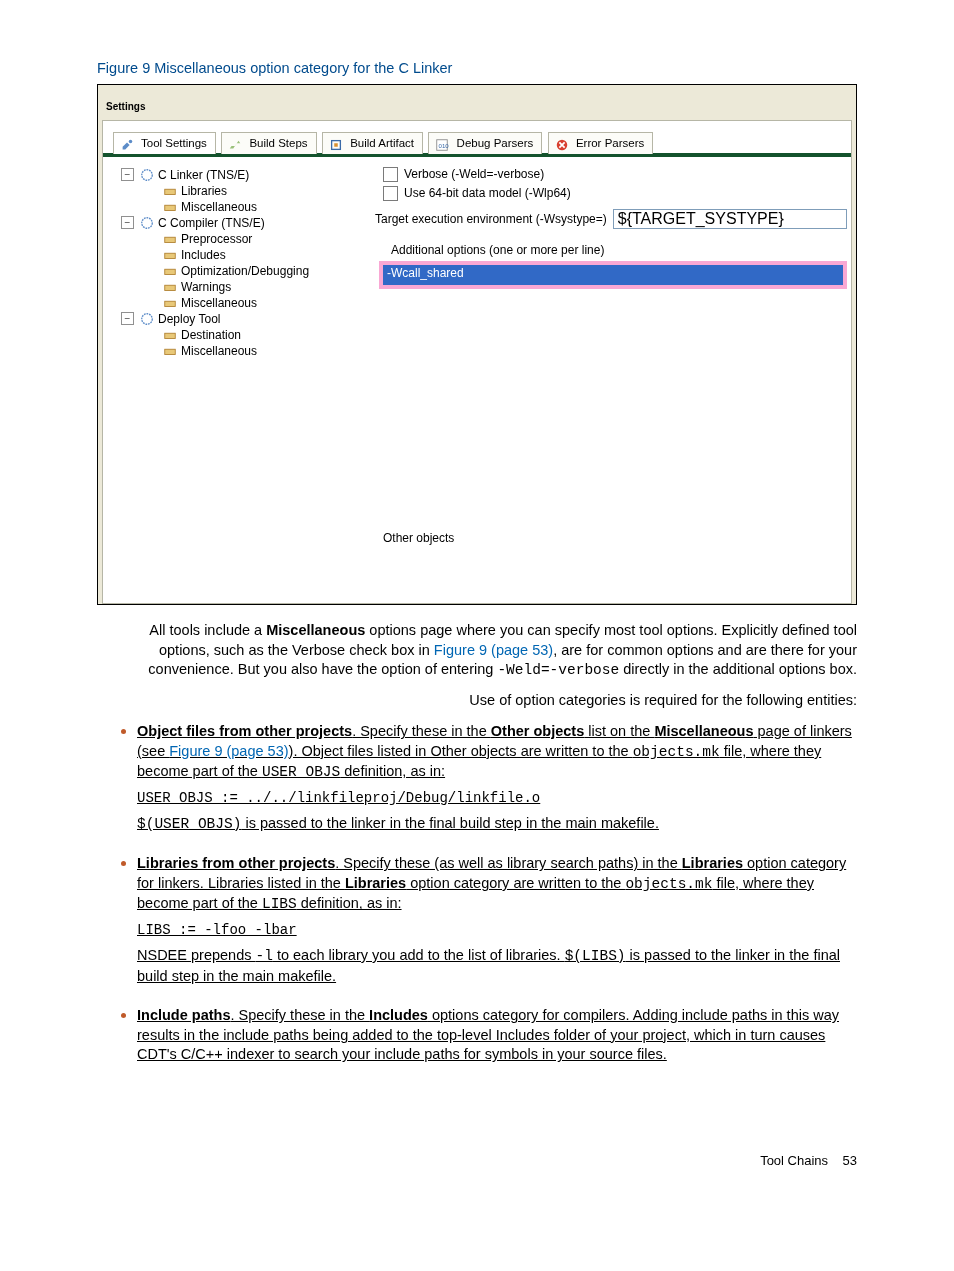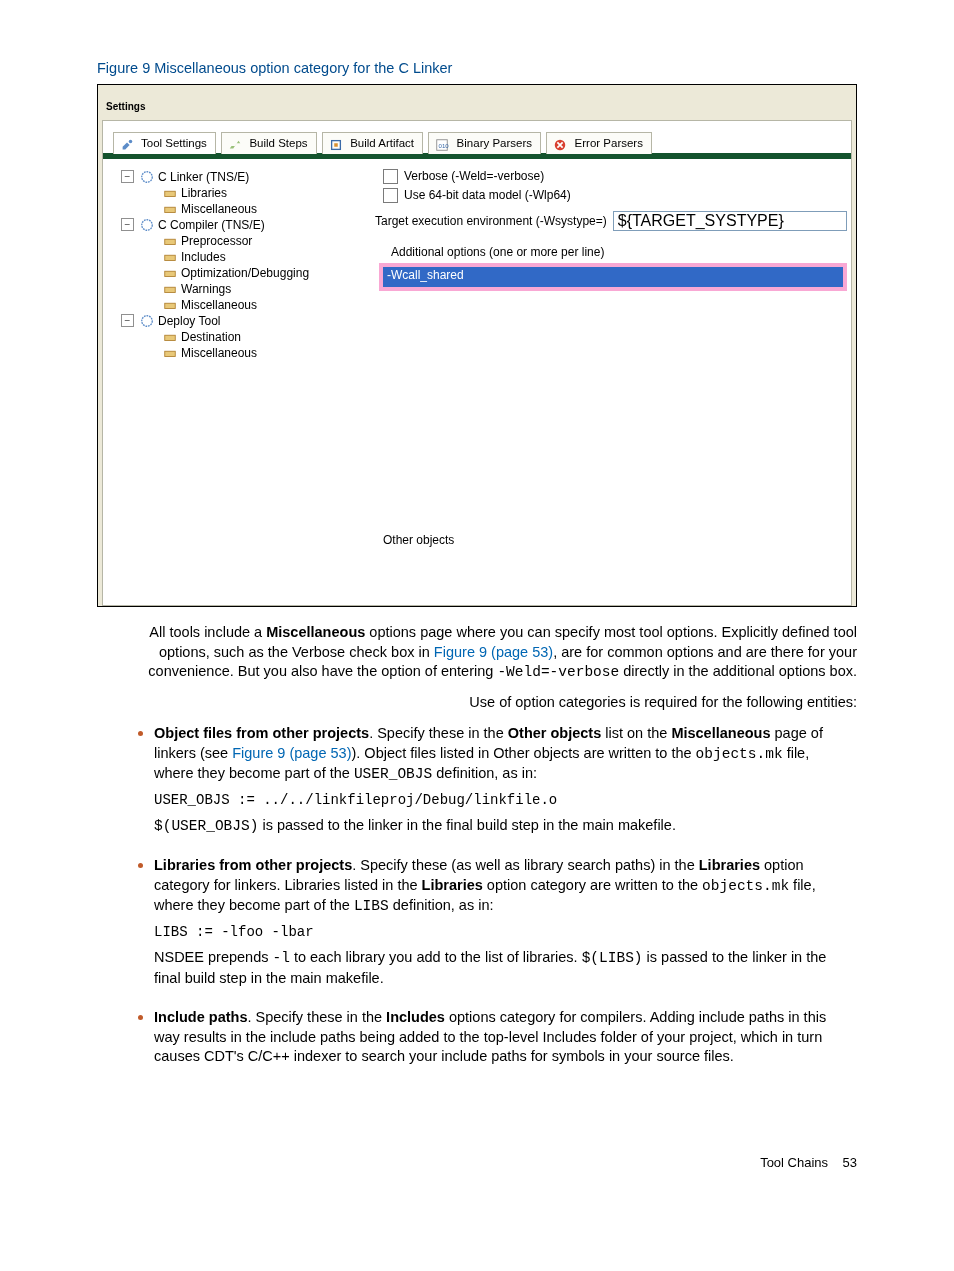--- a/index.html
+++ b/index.html
@@ -1,21 +1,21 @@
 <!DOCTYPE html>
 <html><head>
 <meta charset="utf-8">
 <style>
 body { margin:0; padding:0; font-family:Arial,Helvetica,sans-serif; background:#fff; color:#000; width:954px; }
 .page { padding:60px 97px 40px 97px; }
 .fig-caption { color:#004b8d; font-weight:normal; font-size:14.5px; margin-bottom:8px; }
 .settings-box { border:1px solid #000; background:#ece9d8; font-family:Tahoma,Arial,sans-serif; font-size:12px; color:#000; }
 .settings-title { font-weight:bold; padding:16px 8px 8px 8px; font-size:10px; }
 .tabs-outer { background:#fff; border:1px solid #b6b6a6; margin:0 4px 0 4px; padding:6px 0 0 0; }
-.tabs-row { padding:4px 4px 0 10px; border-bottom:6px solid #14532d; }
+.tabs-row { padding:4px 4px 0 10px; border-bottom:4px solid #14532d; }
 .tab { display:inline-block; padding:4px 8px 4px 6px; border:1px solid #b6b6a6; border-bottom:none; background:#fcfcf8; margin-right:2px; position:relative; top:1px; font-size:11.5px; }
 .tab.active { background:#fff; }
 .tab .ico { display:inline-block; width:14px; height:12px; vertical-align:middle; margin-right:4px; }
 .panel-body { display:flex; background:#fff; height:446px; }
 .tree-pane { width:250px; padding:10px 4px 4px 18px; font-size:12px; }
 .tree-row { display:flex; align-items:center; padding:1px 0; white-space:nowrap; }
 .tree-indent1 { padding-left:0; }
 .tree-indent3 { padding-left:42px; }
 .expander { width:11px; height:11px; border:1px solid #909090; display:inline-flex; align-items:center; justify-content:center; font-size:10px; line-height:10px; margin-right:6px; color:#404040; background:#fff; }
 .tool-ico { width:14px; height:14px; display:inline-block; margin-right:4px; }
@@ -26,21 +26,21 @@
 .target-input { border:1px solid #7f9db9; height:18px; flex:1; padding:0 4px; margin-left:6px; font-size:16px; display:flex; align-items:center; background:#fff; }
 .addl-label { padding:10px 0 4px 16px; }
 .addl-box { border:4px solid #f9a8d4; background:#3169c6; color:#fff; height:18px; padding:1px 4px; margin-left:4px; font-size:12px; }
 .other-section { margin-top:240px; }
 .other-label { padding:2px 0 4px 8px; }
 .other-box { border:1px solid #7f9db9; background:#3169c6; color:#fff; height:18px; padding:1px 4px; margin-left:4px; font-size:12px; }
 .body-text { font-size:14.5px; line-height:1.35; margin-top:16px; font-family:Arial,Helvetica,sans-serif; }
 .body-text p { margin:0 0 10px 0;text-align:right; }
 .link { color:#0066b3; }
 .mono { font-family:"Courier New",Courier,monospace; }
-ul.bul { padding-left:40px; margin:8px 17px; }
+ul.bul { padding-left:40px; margin:8px 0;text-decoration:underline; }
 ul.bul > li { margin-bottom:18px; }
 ul.bul > li::marker { color:#c05a2a; font-size:16px; }
 .code-block { font-family:"Courier New",Courier,monospace; font-size:14px; margin:6px 0 6px 0; }
 .footer { text-align:right; font-size:13px; padding:30px 97px 30px 0; }
 svg { display:block; }
 </style>
 </head>
 <body>
 
 <div class="page">
@@ -69,21 +69,21 @@
                 <rect x="3" y="3" width="10" height="10" fill="none" stroke="#3a6aa8" stroke-width="1.5"></rect>
                 <rect x="6" y="6" width="4" height="4" fill="#d89030"></rect>
               </svg></span>
           <span>Build Artifact</span>
         </span>
         <span class="tab">
           <span class="ico"><svg viewBox="0 0 16 16">
                 <rect x="2" y="2" width="12" height="12" fill="#fff" stroke="#888"></rect>
                 <text x="4" y="11" font-size="7" fill="#3a6aa8">010</text>
               </svg></span>
-          <span>Binary Parsers</span>
+          <span>Debug Parsers</span>
         </span>
         <span class="tab">
           <span class="ico"><svg viewBox="0 0 16 16">
                 <circle cx="8" cy="8" r="6" fill="#d84030"></circle>
                 <path stroke="#fff" stroke-width="2" d="M5 5l6 6M11 5l-6 6"></path>
               </svg></span>
           <span>Error Parsers</span>
         </span>
       </div>
 

